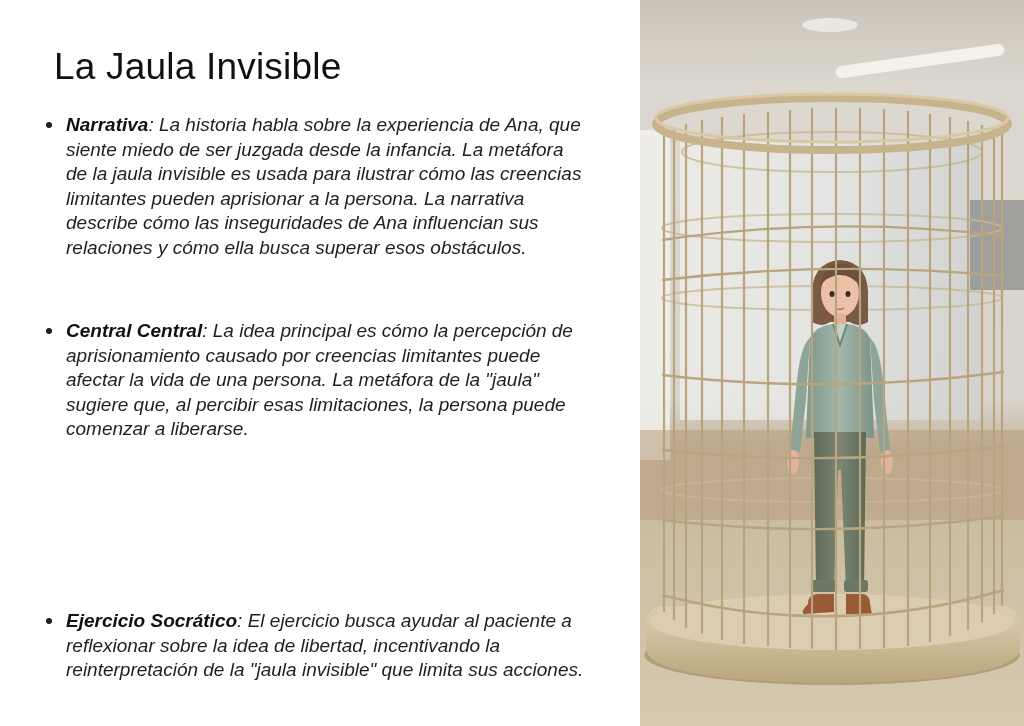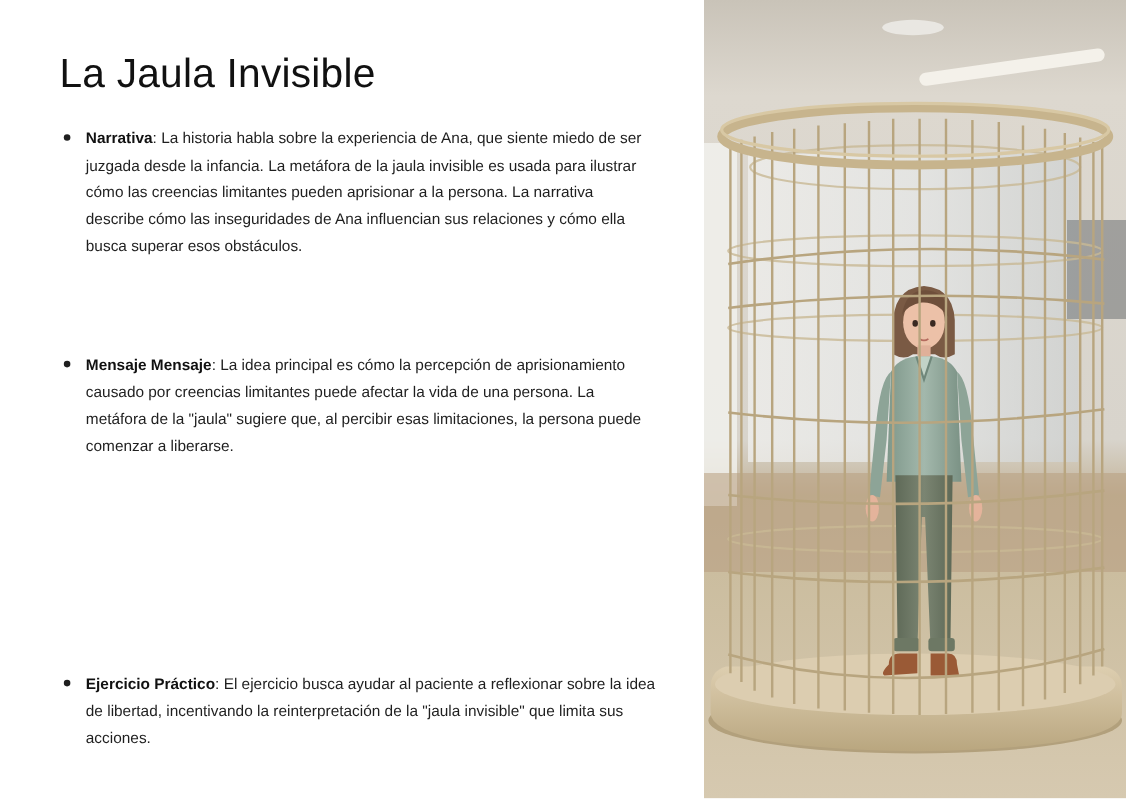--- a/index.html
+++ b/index.html
@@ -33,25 +33,26 @@
       margin: 0;
       font-size: 37px;
       font-weight: 400;
       color: #111111;
       letter-spacing: 0.2px;
       line-height: 46px;
       white-space: nowrap;
     }
     .bullet {
       position: absolute;
-      left: 56px;
+      left: 44px;
       width: 540px;
-      font-size: 14px;
+      font-size: 19px;
       line-height: 24.5px;
       color: #1f1f1f;
+      font-style: italic;
     }
     .bullet .dot {
       position: absolute;
       left: 2px;
       top: 9px;
       width: 6px;
       height: 6px;
       border-radius: 50%;
       background: #1f1f1f;
     }
@@ -87,27 +88,27 @@
   <div class="text-panel">
     <h1 class="title">La Jaula Invisible</h1>
 
     <div class="bullet b1">
       <span class="dot"></span>
       <div class="content"><span class="label">Narrativa</span><span>:</span><span> La historia habla sobre la experiencia de Ana, que siente miedo de ser juzgada desde la infancia. La metáfora de la jaula invisible es usada para ilustrar cómo las creencias limitantes pueden aprisionar a la persona. La narrativa describe cómo las inseguridades de Ana influencian sus relaciones y cómo ella busca superar esos obstáculos.</span></div>
     </div>
 
     <div class="bullet b2">
       <span class="dot"></span>
-      <div class="content"><span class="label">Mensaje Mensaje</span><span>:</span><span> La idea principal es cómo la percepción de aprisionamiento causado por creencias limitantes puede afectar la vida de una persona. La metáfora de la "jaula" sugiere que, al percibir esas limitaciones, la persona puede comenzar a liberarse.</span></div>
+      <div class="content"><span class="label">Central Central</span><span>:</span><span> La idea principal es cómo la percepción de aprisionamiento causado por creencias limitantes puede afectar la vida de una persona. La metáfora de la "jaula" sugiere que, al percibir esas limitaciones, la persona puede comenzar a liberarse.</span></div>
     </div>
 
 
     <div class="bullet b4">
       <span class="dot"></span>
-      <div class="content"><span class="label">Ejercicio Práctico</span><span>:</span><span> El ejercicio busca ayudar al paciente a reflexionar sobre la idea de libertad, incentivando la reinterpretación de la "jaula invisible" que limita sus acciones.</span></div>
+      <div class="content"><span class="label">Ejercicio Socrático</span><span>:</span><span> El ejercicio busca ayudar al paciente a reflexionar sobre la idea de libertad, incentivando la reinterpretación de la "jaula invisible" que limita sus acciones.</span></div>
     </div>
   </div>
 
   <div class="image-panel">
     <svg width="384" height="726" viewBox="0 0 384 726" xmlns="http://www.w3.org/2000/svg">
       <defs>
         <linearGradient id="bgWall" x1="0" y1="0" x2="0" y2="1">
           <stop offset="0" stop-color="#c9c3b8"></stop>
           <stop offset="0.12" stop-color="#ddd8cf"></stop>
           <stop offset="0.55" stop-color="#d8d4cc"></stop>

